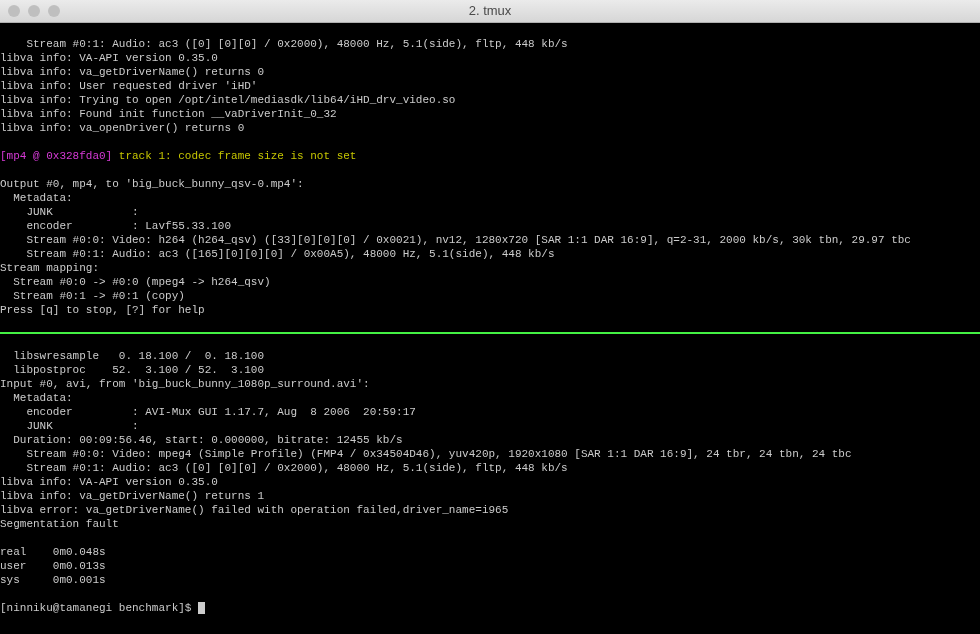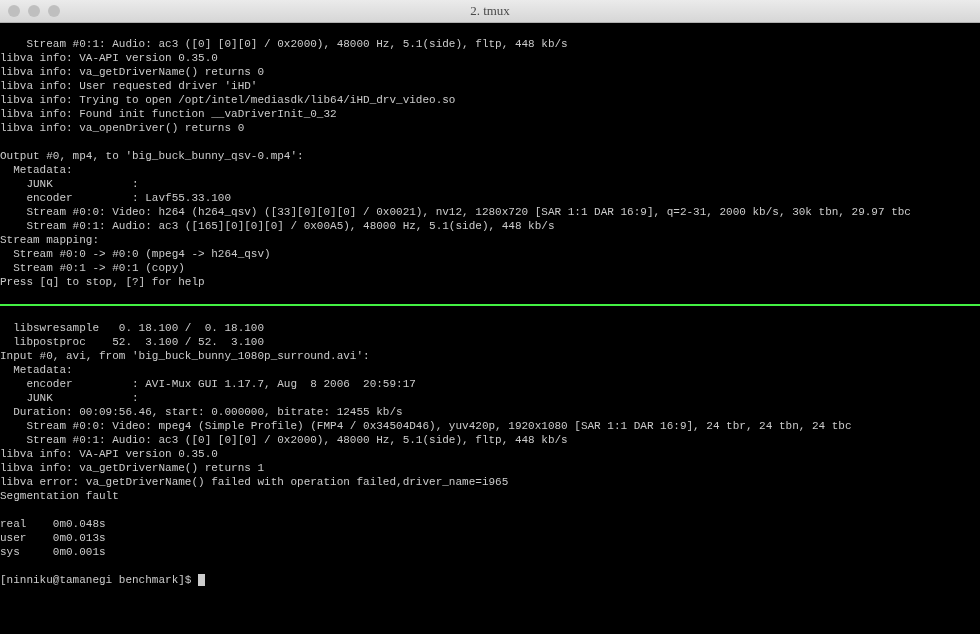--- a/index.html
+++ b/index.html
@@ -2,21 +2,21 @@
 <html><head>
 <meta charset="utf-8">
 <style>
 html,body{margin:0;padding:0;width:980px;height:634px;background:#000;font-family:Menlo,Monaco,"Courier New",monospace;font-size:11px;line-height:14px;overflow:hidden}
 .titlebar{height:22px;background:linear-gradient(#ebebeb,#d6d6d6);border-bottom:1px solid #b0b0b0;display:flex;align-items:center;position:relative}
 .traffic{display:flex;gap:8px;margin-left:8px}
 .dot{width:12px;height:12px;border-radius:50%}
 .d-close{background:#bfbfbf}
 .d-min{background:#bfbfbf}
 .d-max{background:#bfbfbf}
-.title{position:absolute;left:0;right:0;text-align:center;color:#4a4a4a;font-family:Liberation Serif, serif;font-size:13px}
+.title{position:absolute;left:0;right:0;text-align:center;color:#4a4a4a;font-family:Liberation Sans, sans-serif;font-size:13px}
 .term{color:#ccc;background:#000;white-space:pre;padding:0 0 0 0}
 .term .line{height:14px}
 .c-mag{color:#d63ad6}
 .c-yel{color:#c6c600}
 .c-grn{color:#00c800}
 .split{height:2px;background:#43f043;margin:1px 0}
 .cursor{display:inline-block;width:7px;height:12px;background:#ccc;vertical-align:middle}
 </style>
 </head>
 <body>
@@ -25,17 +25,18 @@
   <div class="traffic">
     <div class="dot d-close"></div>
     <div class="dot d-min"></div>
     <div class="dot d-max"></div>
   </div>
   <div class="title">2. tmux</div>
 </div>
 
 <div class="term">
 <div id="top-lines"><div class="line">    Stream #0:1: Audio: ac3 ([0] [0][0] / 0x2000), 48000 Hz, 5.1(side), fltp, 448 kb/s</div><div class="line">libva info: VA-API version 0.35.0</div><div class="line">libva info: va_getDriverName() returns 0</div><div class="line">libva info: User requested driver 'iHD'</div><div class="line">libva info: Trying to open /opt/intel/mediasdk/lib64/iHD_drv_video.so</div><div class="line">libva info: Found init function __vaDriverInit_0_32</div><div class="line">libva info: va_openDriver() returns 0</div></div>
+<div class="line"><span class="c-mag">[mp4 @ 0x328fda0]</span><span class="c-yel"> track 1: codec frame size is not set</span></div>
 <div id="mid-lines"><div class="line">Output #0, mp4, to 'big_buck_bunny_qsv-0.mp4':</div><div class="line">  Metadata:</div><div class="line">    JUNK            :</div><div class="line">    encoder         : Lavf55.33.100</div><div class="line">    Stream #0:0: Video: h264 (h264_qsv) ([33][0][0][0] / 0x0021), nv12, 1280x720 [SAR 1:1 DAR 16:9], q=2-31, 2000 kb/s, 30k tbn, 29.97 tbc</div><div class="line">    Stream #0:1: Audio: ac3 ([165][0][0][0] / 0x00A5), 48000 Hz, 5.1(side), 448 kb/s</div><div class="line">Stream mapping:</div><div class="line">  Stream #0:0 -&gt; #0:0 (mpeg4 -&gt; h264_qsv)</div><div class="line">  Stream #0:1 -&gt; #0:1 (copy)</div><div class="line">Press [q] to stop, [?] for help</div></div>
 <div class="split"></div>
 <div id="bot-lines"><div class="line">  libswresample   0. 18.100 /  0. 18.100</div><div class="line">  libpostproc    52.  3.100 / 52.  3.100</div><div class="line">Input #0, avi, from 'big_buck_bunny_1080p_surround.avi':</div><div class="line">  Metadata:</div><div class="line">    encoder         : AVI-Mux GUI 1.17.7, Aug  8 2006  20:59:17</div><div class="line">    JUNK            :</div><div class="line">  Duration: 00:09:56.46, start: 0.000000, bitrate: 12455 kb/s</div><div class="line">    Stream #0:0: Video: mpeg4 (Simple Profile) (FMP4 / 0x34504D46), yuv420p, 1920x1080 [SAR 1:1 DAR 16:9], 24 tbr, 24 tbn, 24 tbc</div><div class="line">    Stream #0:1: Audio: ac3 ([0] [0][0] / 0x2000), 48000 Hz, 5.1(side), fltp, 448 kb/s</div><div class="line">libva info: VA-API version 0.35.0</div><div class="line">libva info: va_getDriverName() returns 1</div><div class="line">libva error: va_getDriverName() failed with operation failed,driver_name=i965</div><div class="line">Segmentation fault</div><div class="line"></div><div class="line">real    0m0.048s</div><div class="line">user    0m0.013s</div><div class="line">sys     0m0.001s</div></div>
 <div class="line"><span>[ninniku@tamanegi benchmark]$ </span><span class="cursor"></span></div>
 </div>
 
 </body></html>

